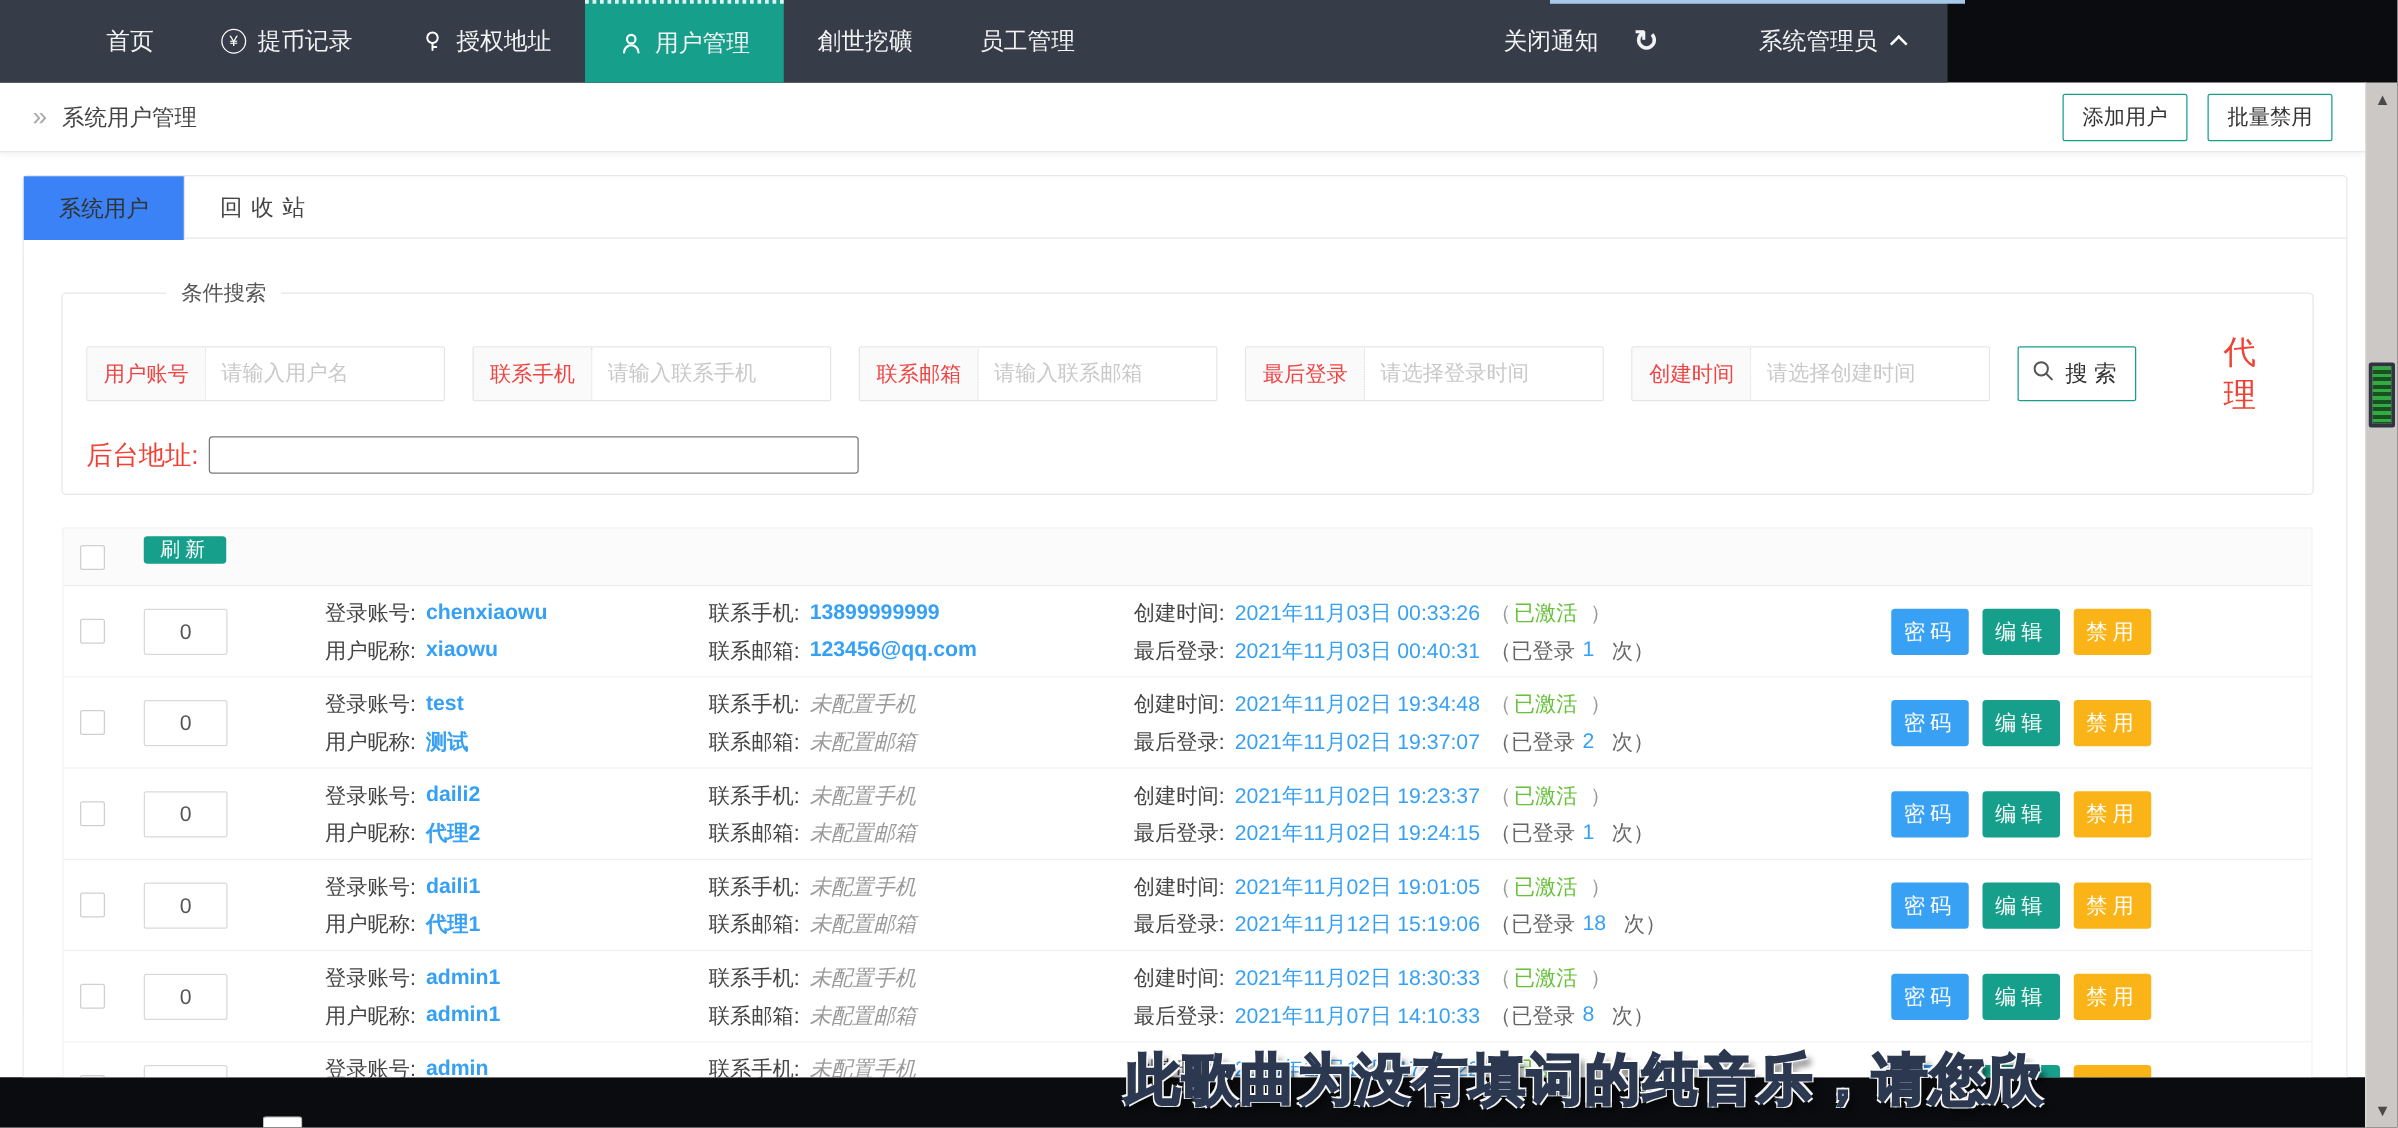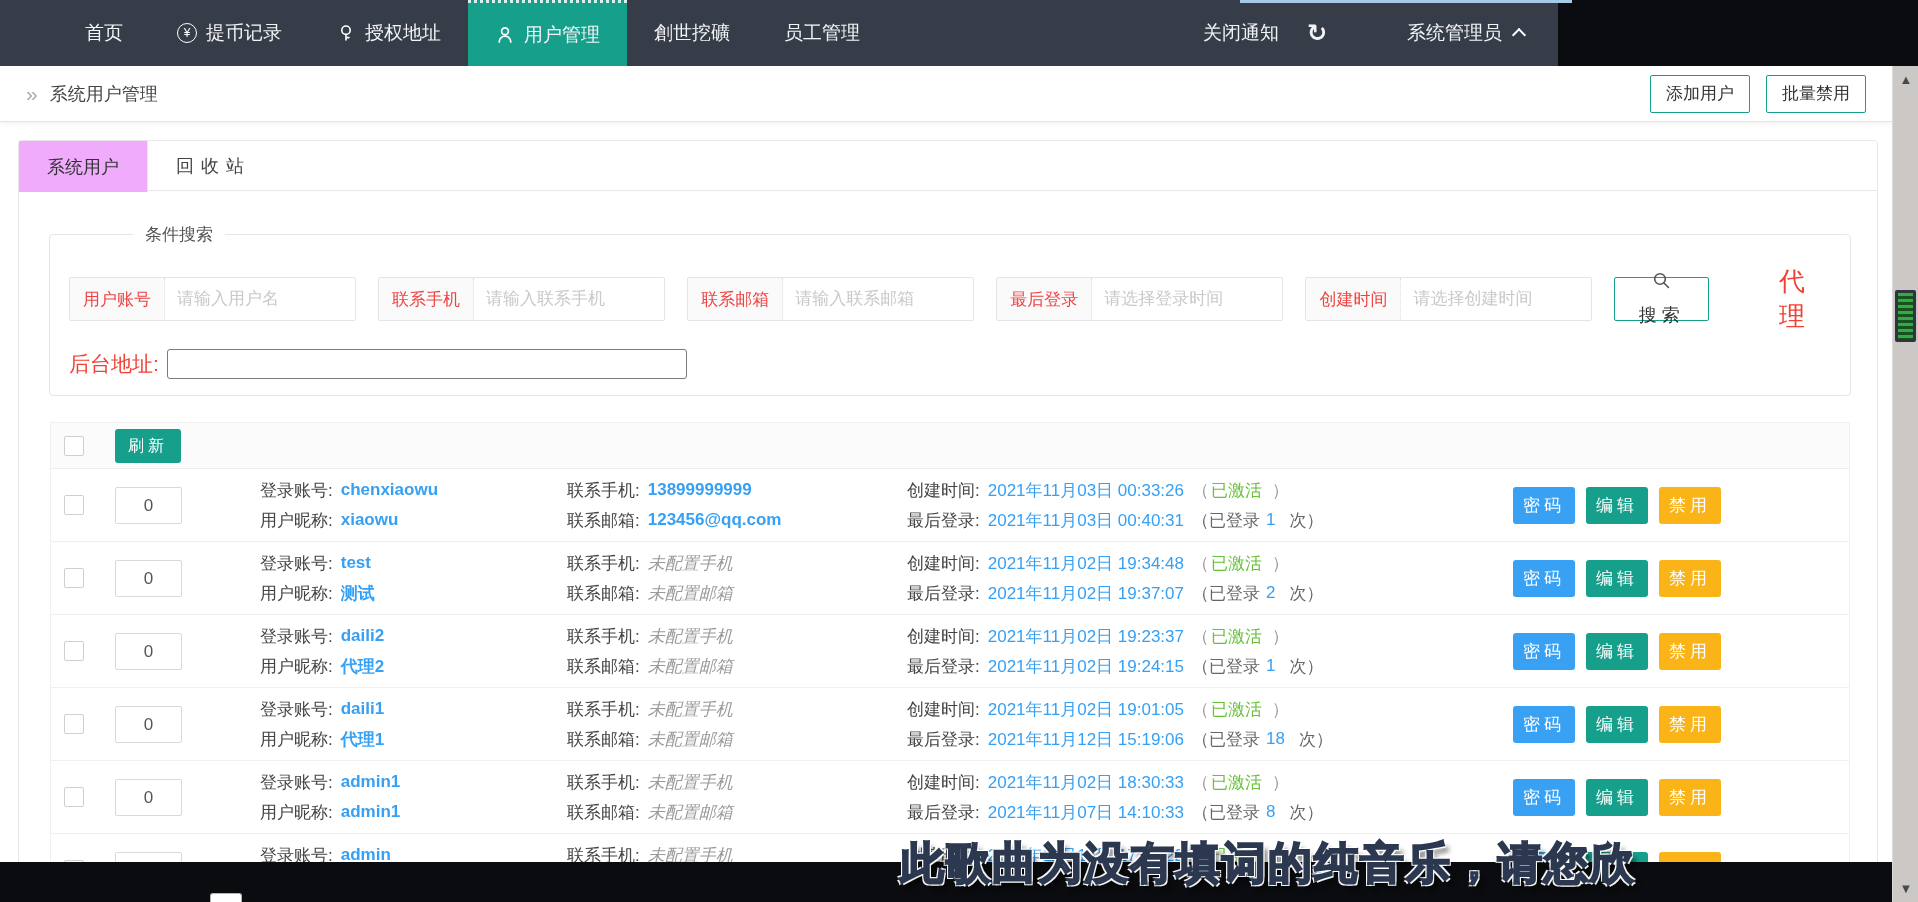--- a/index.html
+++ b/index.html
@@ -40,54 +40,54 @@
   .btn-outline { height:38px; padding:0 15px; background:#fff; border:1px solid #16a08c;
                  border-radius:2px; color:#333; font-size:17px; display:flex;
                  align-items:center; cursor:pointer;font-family:Liberation Serif, serif; }
 
   
   .card { position:absolute; left:18px; top:74px; width:1860px; height:740px;
           background:#fff; border:1px solid #e8e8e8; border-radius:4px 4px 0 0; }
   .tabs { height:50px; border-bottom:1px solid #e8e8e8; display:flex; }
   .tab { padding:0 28px; display:flex; align-items:center; font-size:18px;
          color:#333; cursor:pointer; }
-  .tab.active { background:#f0abfc; border-right:1px solid #e8e8e8; height:51px;
+  .tab.active { background:#3b82f6; border-right:1px solid #e8e8e8; height:51px;
                 margin-bottom:-1px; }
   .tab.inactive { letter-spacing:7px; color:#454545; }
 
   
   fieldset.search { margin:32px 30px 0 30px; border:1px solid #e6e6e6; border-radius:4px;
                     padding:18px 18px 16px 19px; }
   fieldset.search legend { margin-left:64px; padding:0 12px; color:#555; font-size:17px; }
   .search-row { display:flex; align-items:center; gap:22px; }
   .igroup { display:flex; height:44px; border:1px solid #e5e5e5; border-radius:2px;
             overflow:hidden; width:292px; background:#fff; }
   .igroup .addon { background:#fafafa; border-right:1px dotted #dedede; display:flex;
                    align-items:center; padding:0 13px; font-size:17px; color:#ef4444;
                    white-space:nowrap; }
   .igroup input { border:none; outline:none; flex:1; min-width:0; padding:0 12px;
                   font-size:17px; color:#333; }
   ::placeholder { color:#c9c9c9; opacity:1; }
   .search-btn { width:96px; height:44px; border:1px solid #16a08c; background:#fff;
                 border-radius:2px; display:flex; align-items:center; justify-content:center;
-                gap:8px; font-size:18px; color:#333; letter-spacing:5px; cursor:pointer;flex-direction:column; }
+                gap:8px; font-size:18px; color:#333; letter-spacing:5px; cursor:pointer; }
   .agent { color:#f04134; font-size:26px; margin-left:48px; letter-spacing:1px; }
   .backend-row { display:flex; align-items:center; margin-top:15px; }
   .backend-label { color:#f04134; font-size:21px; }
   .backend-input { width:520px; height:30px; border:1px solid #7a7a7a; border-radius:3px;
                    margin-left:8px; outline:none; padding:0 8px; font-size:15px; }
 
   
   .utable { margin:26px 0 0 31px; width:1800px; border:1px solid #f0f0f0; }
   .thead { height:46px; background:#fbfbfb; position:relative;
            border-bottom:1px solid #ececec; }
   .cb { appearance:none; -webkit-appearance:none; width:20px; height:20px;
         border:1px solid #cfcfcf; border-radius:2px; background:#fff; cursor:pointer; }
   .thead .cb { position:absolute; left:13px; top:13px; }
-  .refresh-btn { position:absolute; left:64px; top:6px; width:66px; height:34px;
+  .refresh-btn { position:absolute; left:64px; top:6px; width:66px; height:22px;
                  background:#16a08c; color:#fff; border:none; border-radius:3px;
                  font-size:16px; letter-spacing:4px; cursor:pointer; }
   .row { height:73px; position:relative; border-bottom:1px solid #f0f0f0; background:#fff; }
   .row .cb { position:absolute; left:13px; top:26px; }
   .amount { position:absolute; left:64px; top:18px; width:67px; height:37px;
             border:1px solid #d9d9d9; border-radius:2px; text-align:center;
             font-size:17px; color:#555; outline:none; }
   .col { position:absolute; top:6px; }
   .line { height:30px; display:flex; align-items:center; font-size:17px; white-space:nowrap; }
   .col-account { left:209px; }

